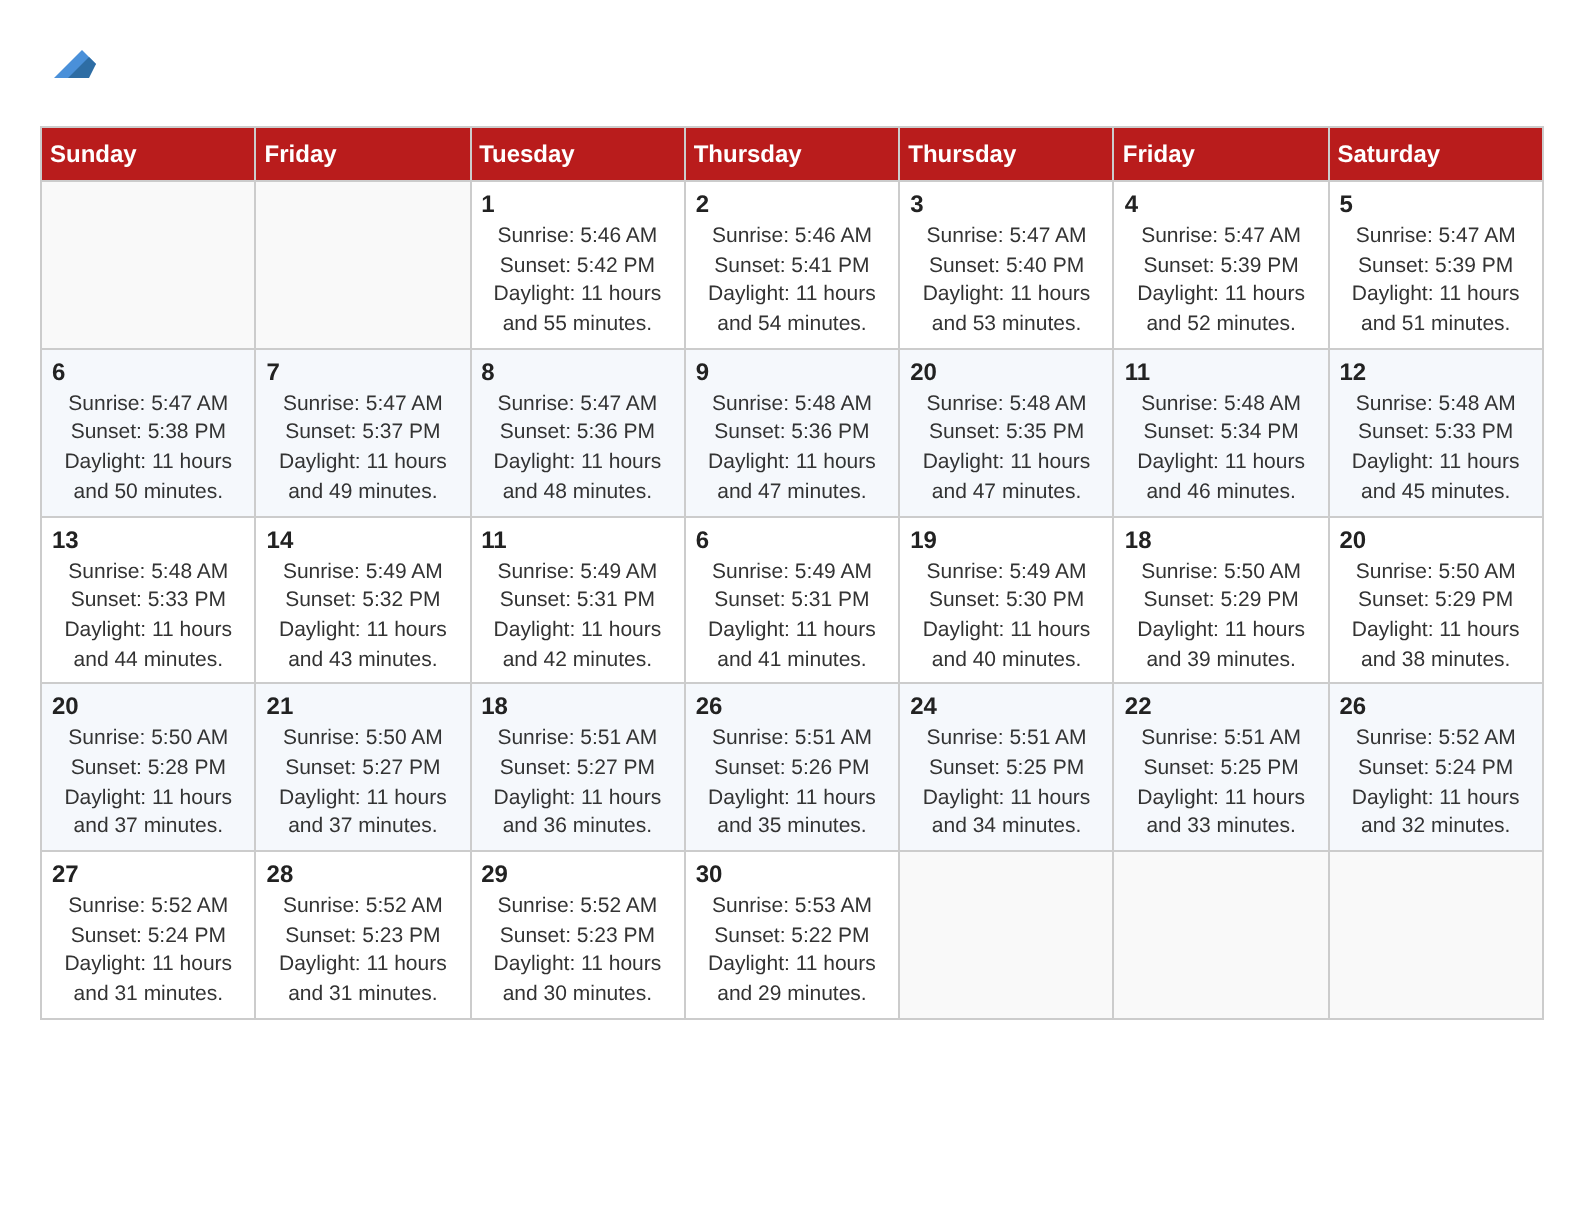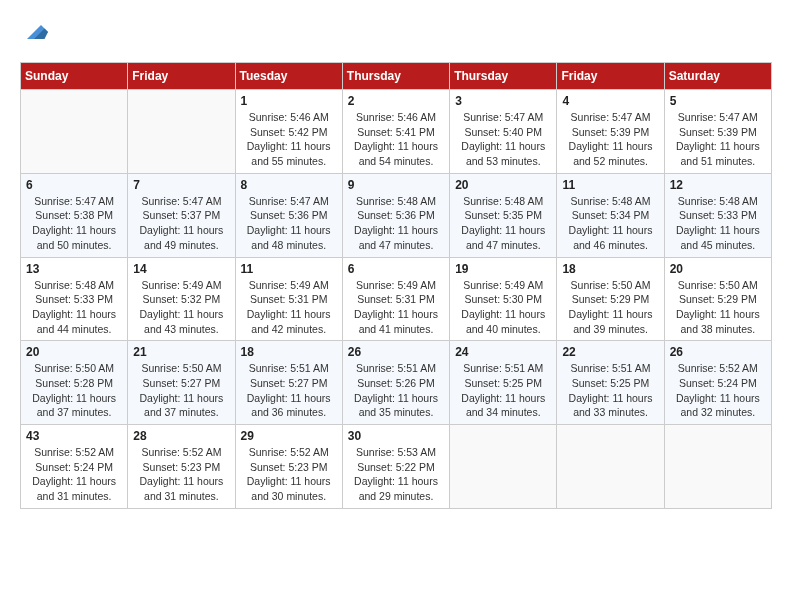--- a/index.html
+++ b/index.html
@@ -227,21 +227,21 @@
           <span class="day-number">22</span>
           <div class="day-info">Sunrise: 5:51 AM<br>Sunset: 5:25 PM<br>Daylight: 11 hours and 33 minutes.</div>
         </td>
         <td>
           <span class="day-number">26</span>
           <div class="day-info">Sunrise: 5:52 AM<br>Sunset: 5:24 PM<br>Daylight: 11 hours and 32 minutes.</div>
         </td>
       </tr>
       <tr>
         <td>
-          <span class="day-number">43</span>
+          <span class="day-number">27</span>
           <div class="day-info">Sunrise: 5:52 AM<br>Sunset: 5:24 PM<br>Daylight: 11 hours and 31 minutes.</div>
         </td>
         <td>
           <span class="day-number">28</span>
           <div class="day-info">Sunrise: 5:52 AM<br>Sunset: 5:23 PM<br>Daylight: 11 hours and 31 minutes.</div>
         </td>
         <td>
           <span class="day-number">29</span>
           <div class="day-info">Sunrise: 5:52 AM<br>Sunset: 5:23 PM<br>Daylight: 11 hours and 30 minutes.</div>
         </td>

